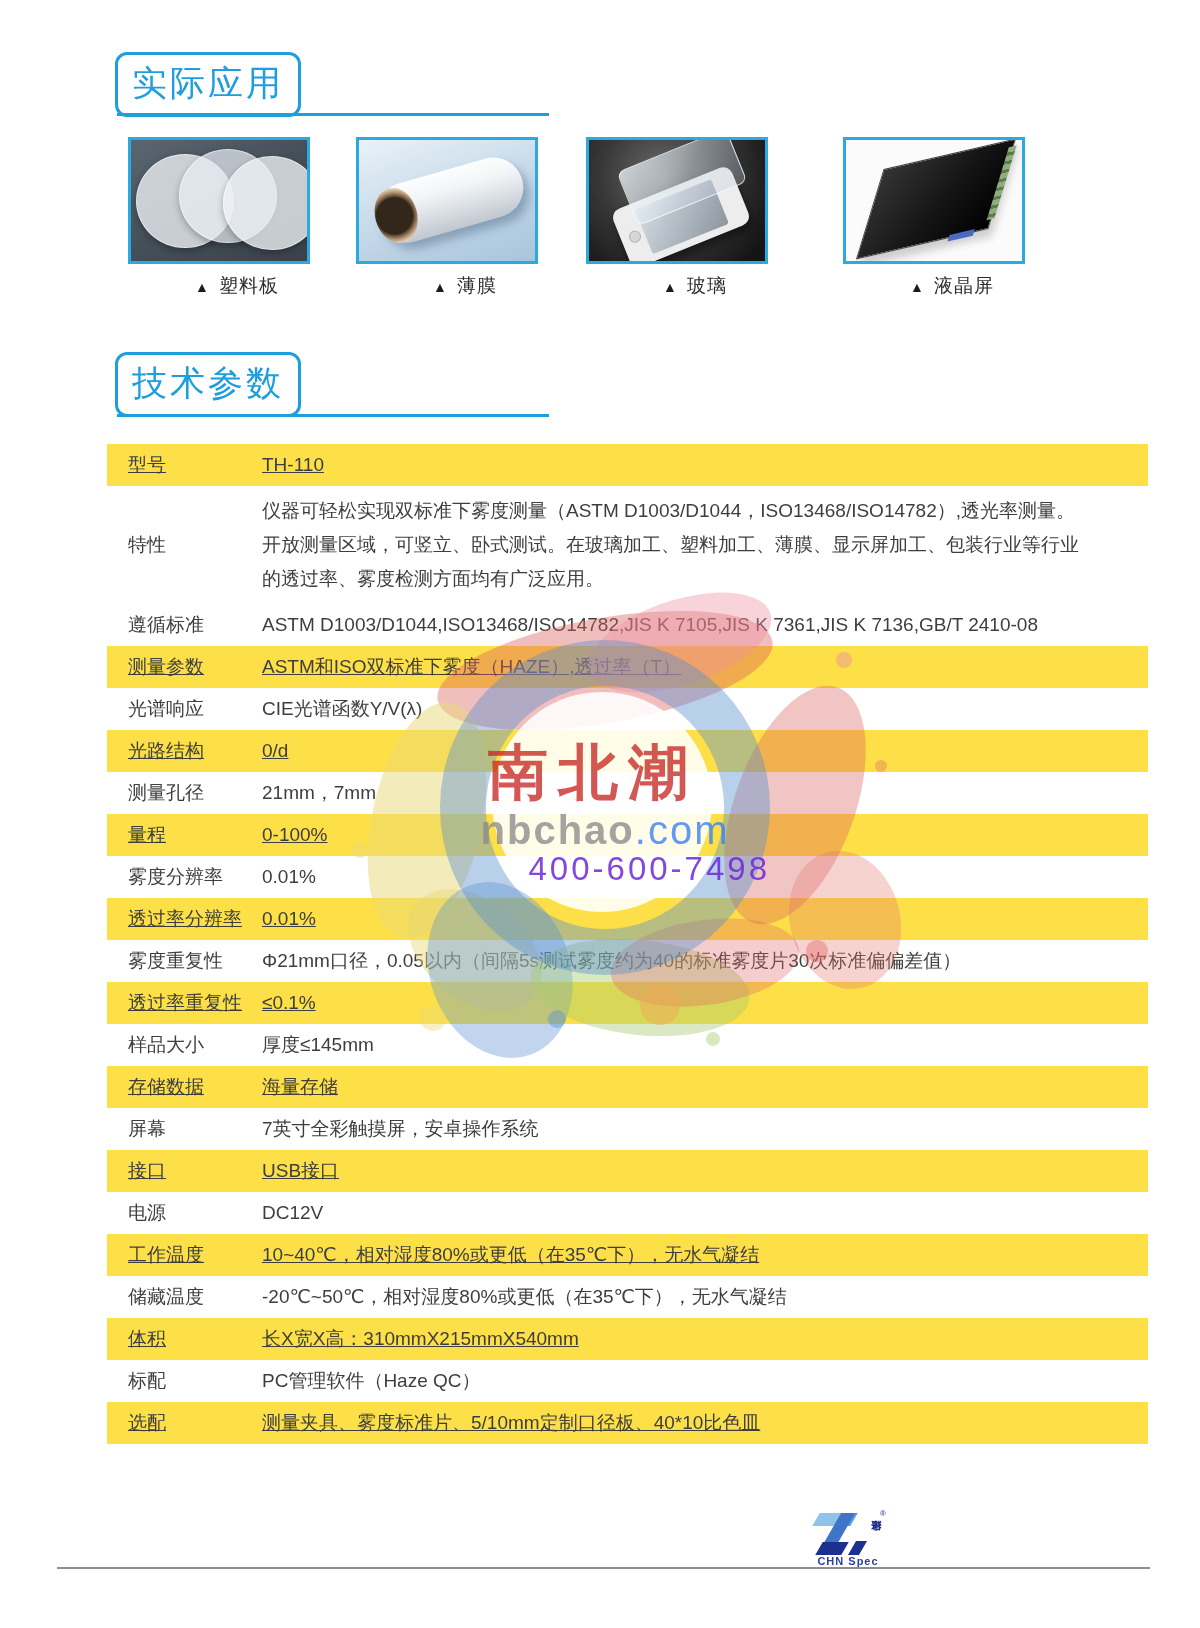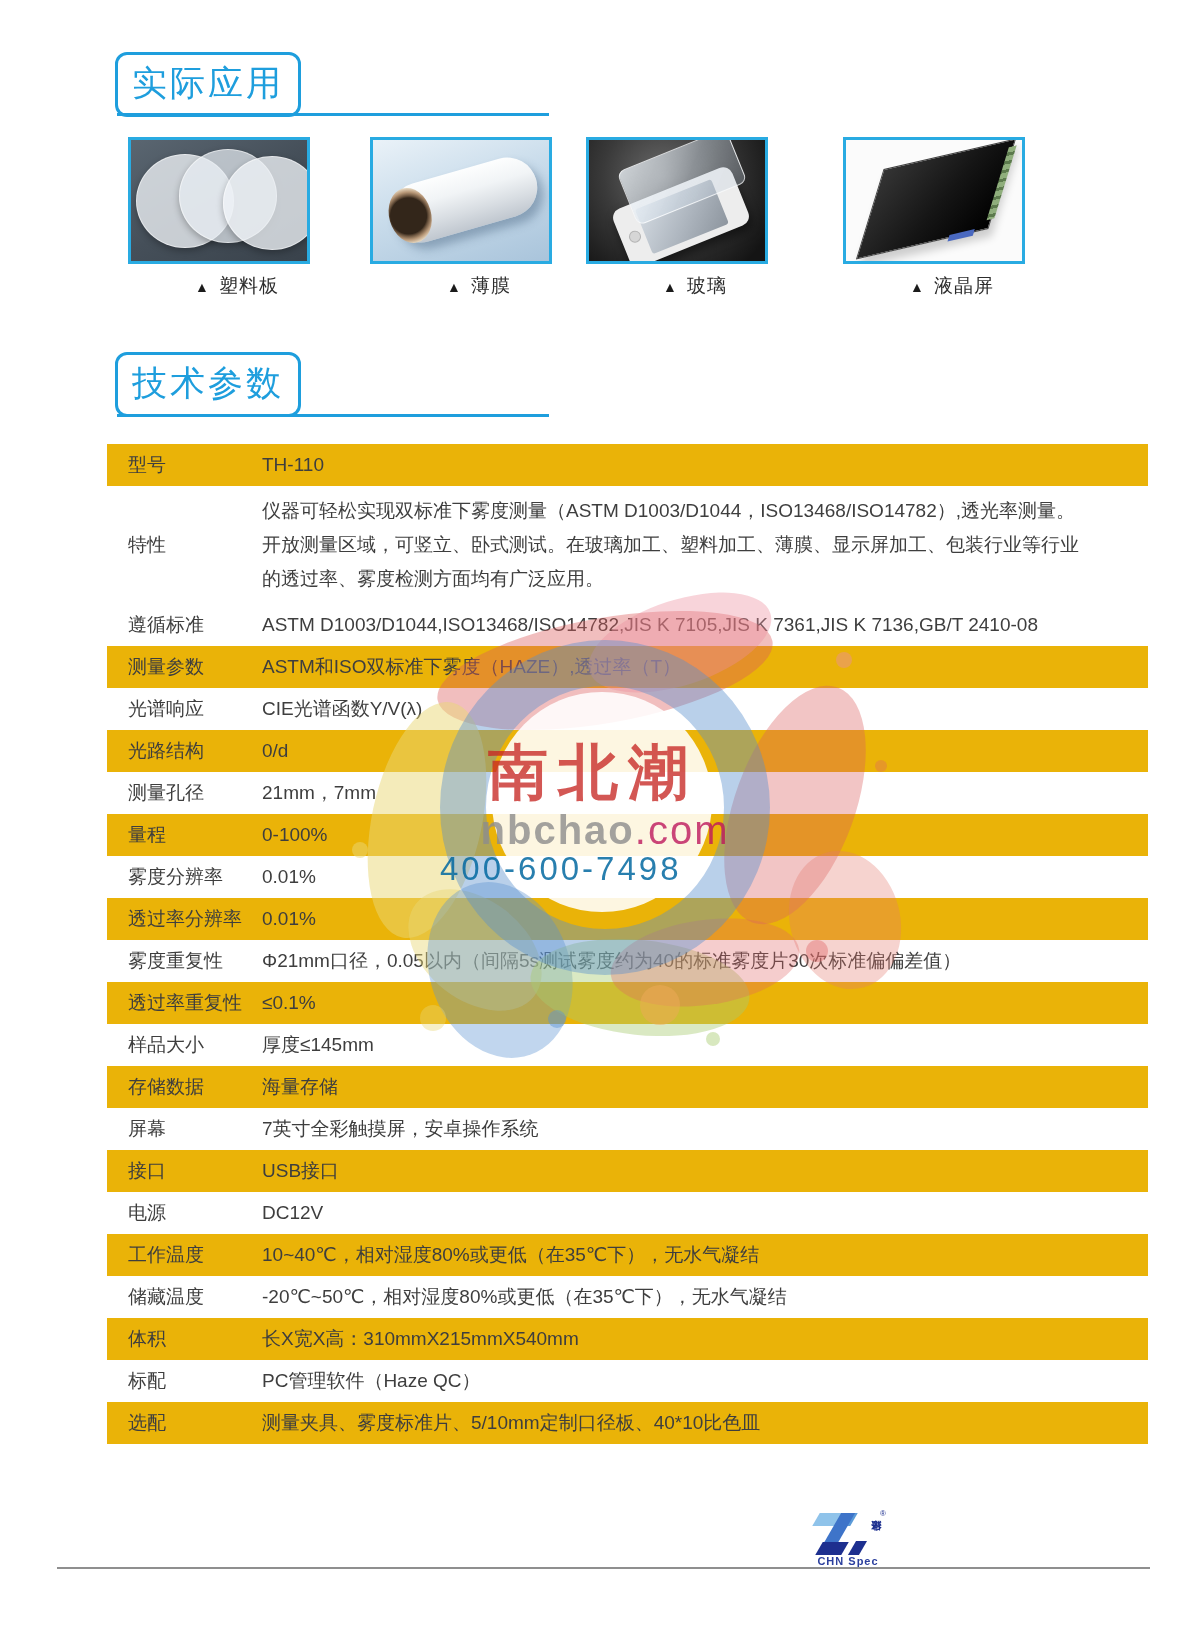--- a/index.html
+++ b/index.html
@@ -52,39 +52,39 @@
   .panel{position:absolute;left:22px;top:18px;width:134px;height:80px;
     transform:rotate(-13deg) skewX(-30deg);
     background:linear-gradient(125deg,#343434 0%,#151515 55%,#000 100%);
     border:1px solid #3f3f3f;box-shadow:6px 8px 8px rgba(0,0,0,.18);}
   .panel .conn{position:absolute;right:-4px;top:6px;width:8px;height:66px;
     background:repeating-linear-gradient(180deg,#8fae7c 0 5px,#5c7a4d 5px 8px);}
   .panel .conn2{position:absolute;right:14px;bottom:-4px;width:26px;height:6px;background:#4a69c0;}
   
   .spec{position:absolute;top:444px;left:107px;width:1041px;font-size:19px;}
   .row{display:flex;align-items:center;min-height:42px;}
-  .row.g{background:#eab308;}
+  .row.g{background:#fde047;text-decoration:underline;}
   .row.tall{min-height:118px;}
   .lab{flex:0 0 155px;padding-left:21px;box-sizing:border-box;}
   .val{flex:1;padding-right:14px;line-height:34px;white-space:pre-line;}
   
   #wm{position:absolute;left:0;top:0;width:1200px;height:1628px;pointer-events:none;z-index:40;}
   .b{position:absolute;border-radius:50%;}
   .wm-ring{position:absolute;left:440px;top:640px;width:330px;height:335px;border-radius:50%;
     border:46px solid rgba(88,142,205,.42);box-sizing:border-box;}
   .wm-center{position:absolute;left:492px;top:692px;width:220px;height:220px;border-radius:50%;
     background:rgba(255,255,255,.88);}
   .wm-title{position:absolute;left:428px;top:733px;width:330px;text-align:center;
     font-family:"DejaVu Serif","Liberation Serif",serif;font-size:60px;font-weight:bold;
     color:rgba(198,40,36,.78);letter-spacing:10px;}
   .wm-domain{position:absolute;left:440px;top:808px;width:330px;text-align:center;
     font-size:40px;font-weight:bold;color:#8d8d8d;opacity:.8;letter-spacing:2px;}
-  .wm-domain .suffix{font-weight:normal;color:#be185d;}
-  .wm-phone{position:absolute;left:440px;top:850px;width:330px;text-align:left;
-    font-size:33px;color:#0369a1;opacity:.85;letter-spacing:3px;}
+  .wm-domain .suffix{font-weight:normal;color:#3b82f6;}
+  .wm-phone{position:absolute;left:440px;top:850px;width:330px;text-align:right;
+    font-size:33px;color:#6d28d9;opacity:.85;letter-spacing:3px;}
   
   .footer-line{position:absolute;top:1567px;left:57px;width:1093px;height:2px;background:#8f8f8f;}
   .logo{position:absolute;left:812px;top:1512px;width:90px;height:54px;}
   .lg{position:absolute;}
   .lg1{left:4px;top:1px;width:26px;height:13px;background:#8fc3ea;transform:skewX(-30deg);}
   .lg2{left:17px;top:1px;width:14px;height:42px;background:#3e74c9;transform:skewX(-30deg);}
   .lg3{left:7px;top:30px;width:26px;height:13px;background:#1d2f8f;transform:skewX(-30deg);}
   .lg4{left:40px;top:29px;width:11px;height:14px;background:#1d2f8f;transform:skewX(-30deg);}
   .lg5{left:30px;top:1px;width:12px;height:13px;background:#5b9bd8;transform:skewX(-30deg);}
   .logo-cn{position:absolute;left:56px;top:0px;width:14px;font-size:10px;line-height:11px;
@@ -101,21 +101,21 @@
 
 <div class="app-card" style="left:128px;">
   <div class="photo p1">
     <div class="disc d1"></div>
     <div class="disc d2"></div>
     <div class="disc d3"></div>
   </div>
   <div class="caption"><span class="tri">▲</span><span>塑料板</span></div>
 </div>
 
-<div class="app-card" style="left:370px;">
+<div class="app-card" style="left:356px;">
   <div class="photo p2">
     <div class="roll">
       <div class="roll-cap"></div>
     </div>
   </div>
   <div class="caption"><span class="tri">▲</span><span>薄膜</span></div>
 </div>
 
 <div class="app-card" style="left:586px;">
   <div class="photo p3">

